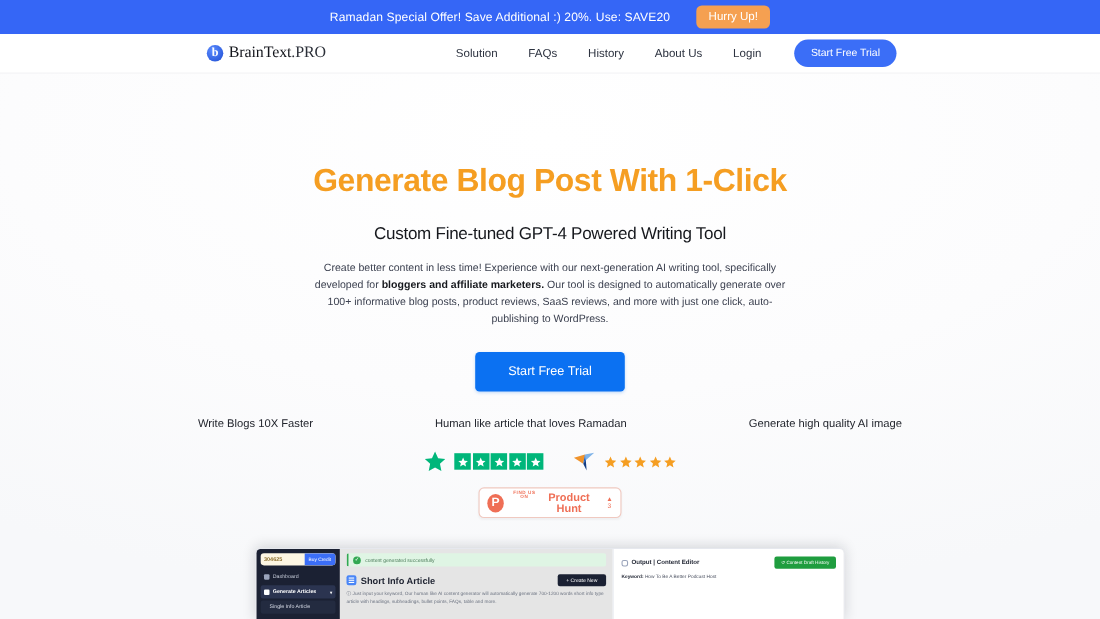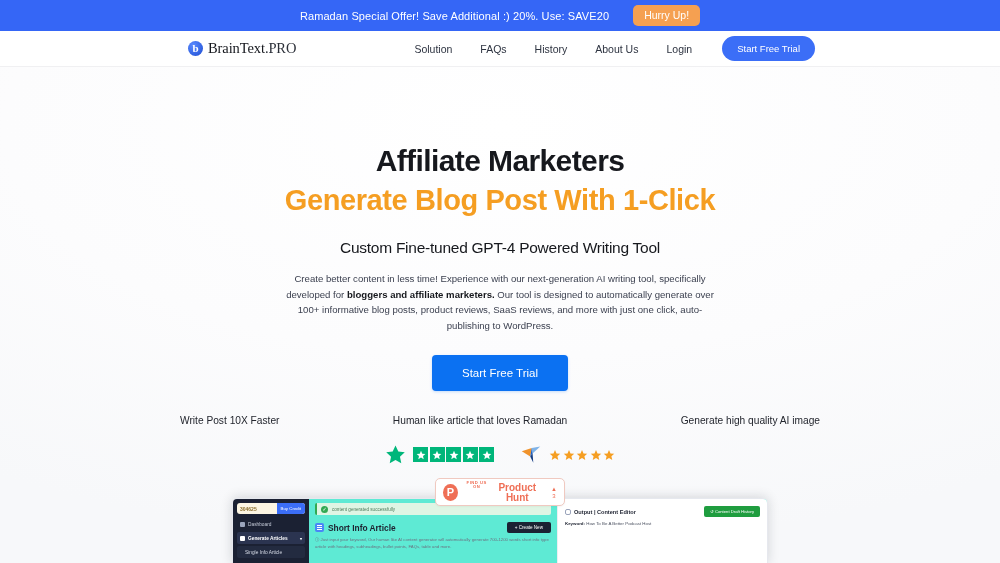--- a/index.html
+++ b/index.html
@@ -250,21 +250,21 @@
   }
   .side-item.active { background: #2a3characteristics; }
   .side-item.active { background: #2b3450; color: #ffffff; font-weight: bold; border-radius: 2px; }
   .side-item.sub { background: #232b40; color: #d6dbe6; border-radius: 2px; padding-left: 8px; }
   .side-sq { width: 5px; height: 5px; background: #9aa4bb; border-radius: 1px; flex-shrink: 0; }
   .side-item.active .side-sq { background: #ffffff; }
   .side-caret { margin-left: auto; font-size: 4px; }
 
   .app-main {
     flex: 1;
-    background: #5eead4;
+    background: #e5e5e5;
     display: flex;
     min-width: 0;
   }
   .app-col-mid {
     width: 248px;
     padding: 4px 6px 0;
     flex-shrink: 0;
   }
   .alert-success {
     background: #dff5e4;
@@ -337,34 +337,33 @@
     <a class="nav-link">Login</a>
     <button class="nav-cta">Start Free Trial</button>
   </div>
 </div>
 
 <div class="hero">
   <div class="hero-inner">
 
     <h1 class="hero-title">
       <br>
-      <span>Affiliate Marketers</span>
       <span class="hero-title-accent">Generate Blog Post With 1-Click</span>
     </h1>
 
     <h2 class="hero-sub">Custom Fine-tuned GPT-4 Powered Writing Tool</h2>
 
     <p class="hero-desc">
       <span>Create better content in less time! Experience with our next-generation AI writing tool, specifically developed for </span><b>bloggers and affiliate marketers.</b><span> Our tool is designed to automatically generate over 100+ informative blog posts, product reviews, SaaS reviews, and more with just one click, auto-publishing to WordPress.</span>
     </p>
 
     <button class="hero-cta">Start Free Trial</button>
 
     <div class="features">
-      <div class="feature-item">Write Post 10X Faster</div>
+      <div class="feature-item">Write Blogs 10X Faster</div>
       <div class="feature-item">Human like article that loves Ramadan</div>
       <div class="feature-item">Generate high quality AI image</div>
     </div>
 
     
     <div class="ratings">
       <div class="rating-group">
         <svg class="tp-star-big" width="21" height="21" viewBox="0 0 24 24">
           <polygon points="12,1.6 15.2,8.6 22.6,9.4 17.1,14.5 18.6,21.9 12,18.2 5.4,21.9 6.9,14.5 1.4,9.4 8.8,8.6" fill="#00b67a"></polygon>
         </svg>

